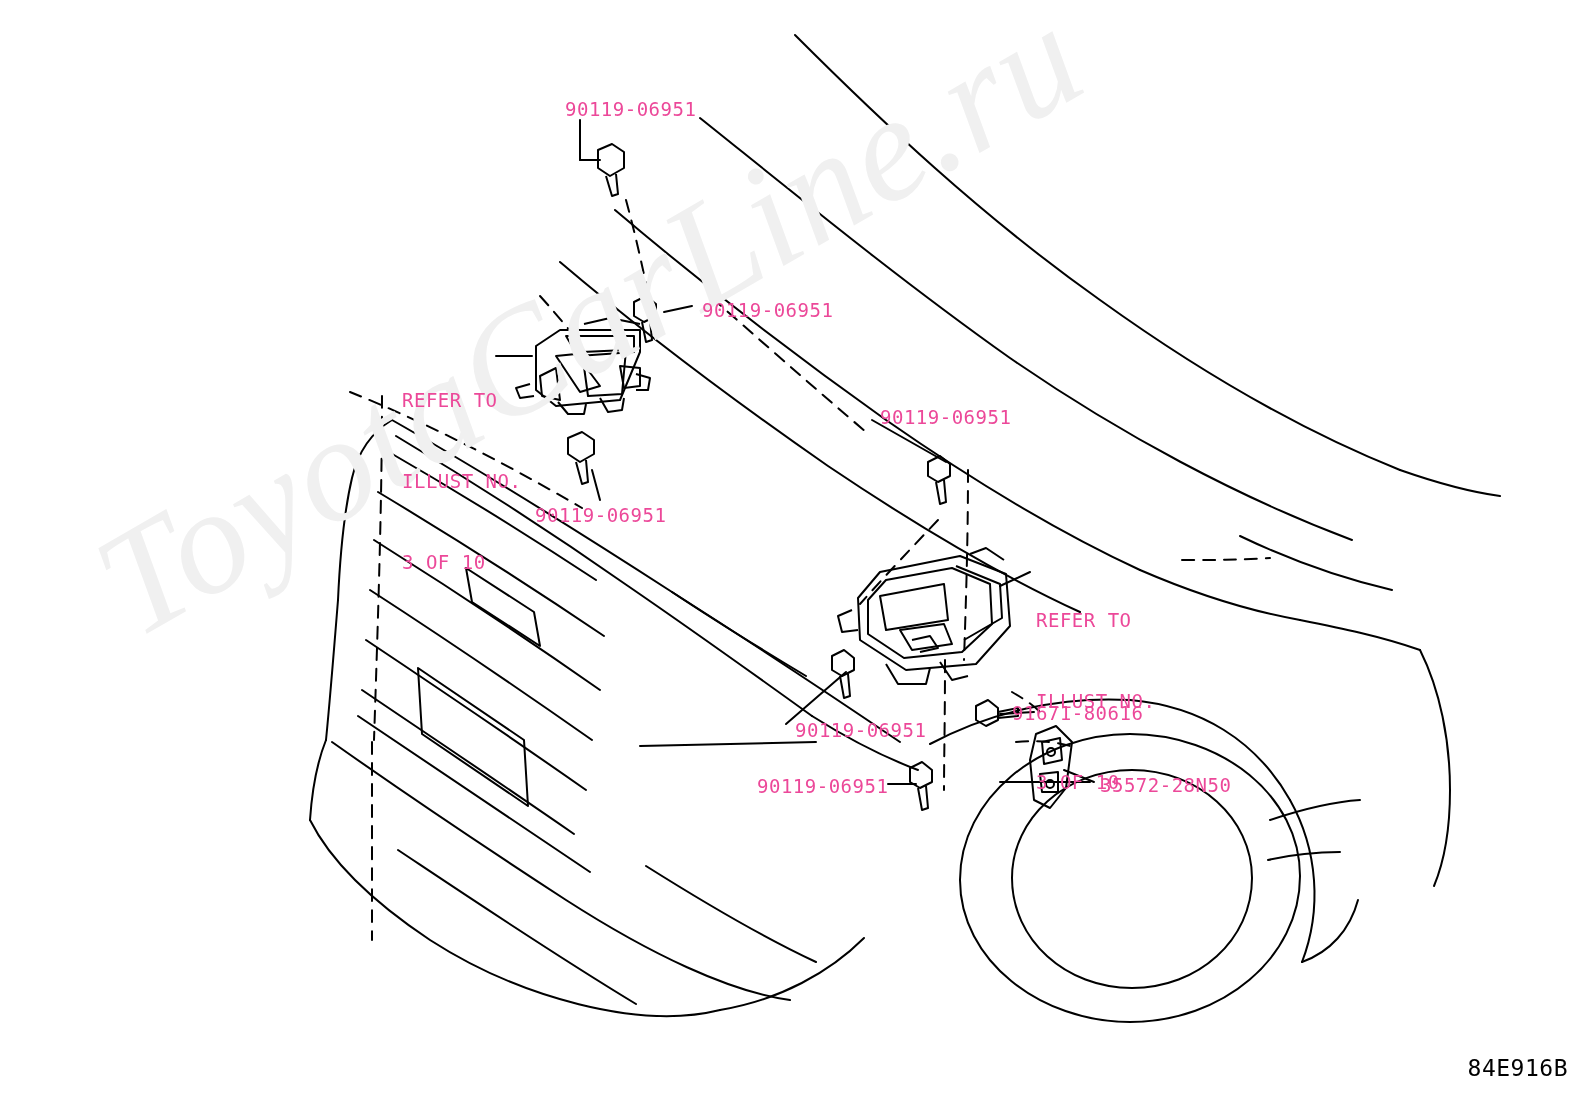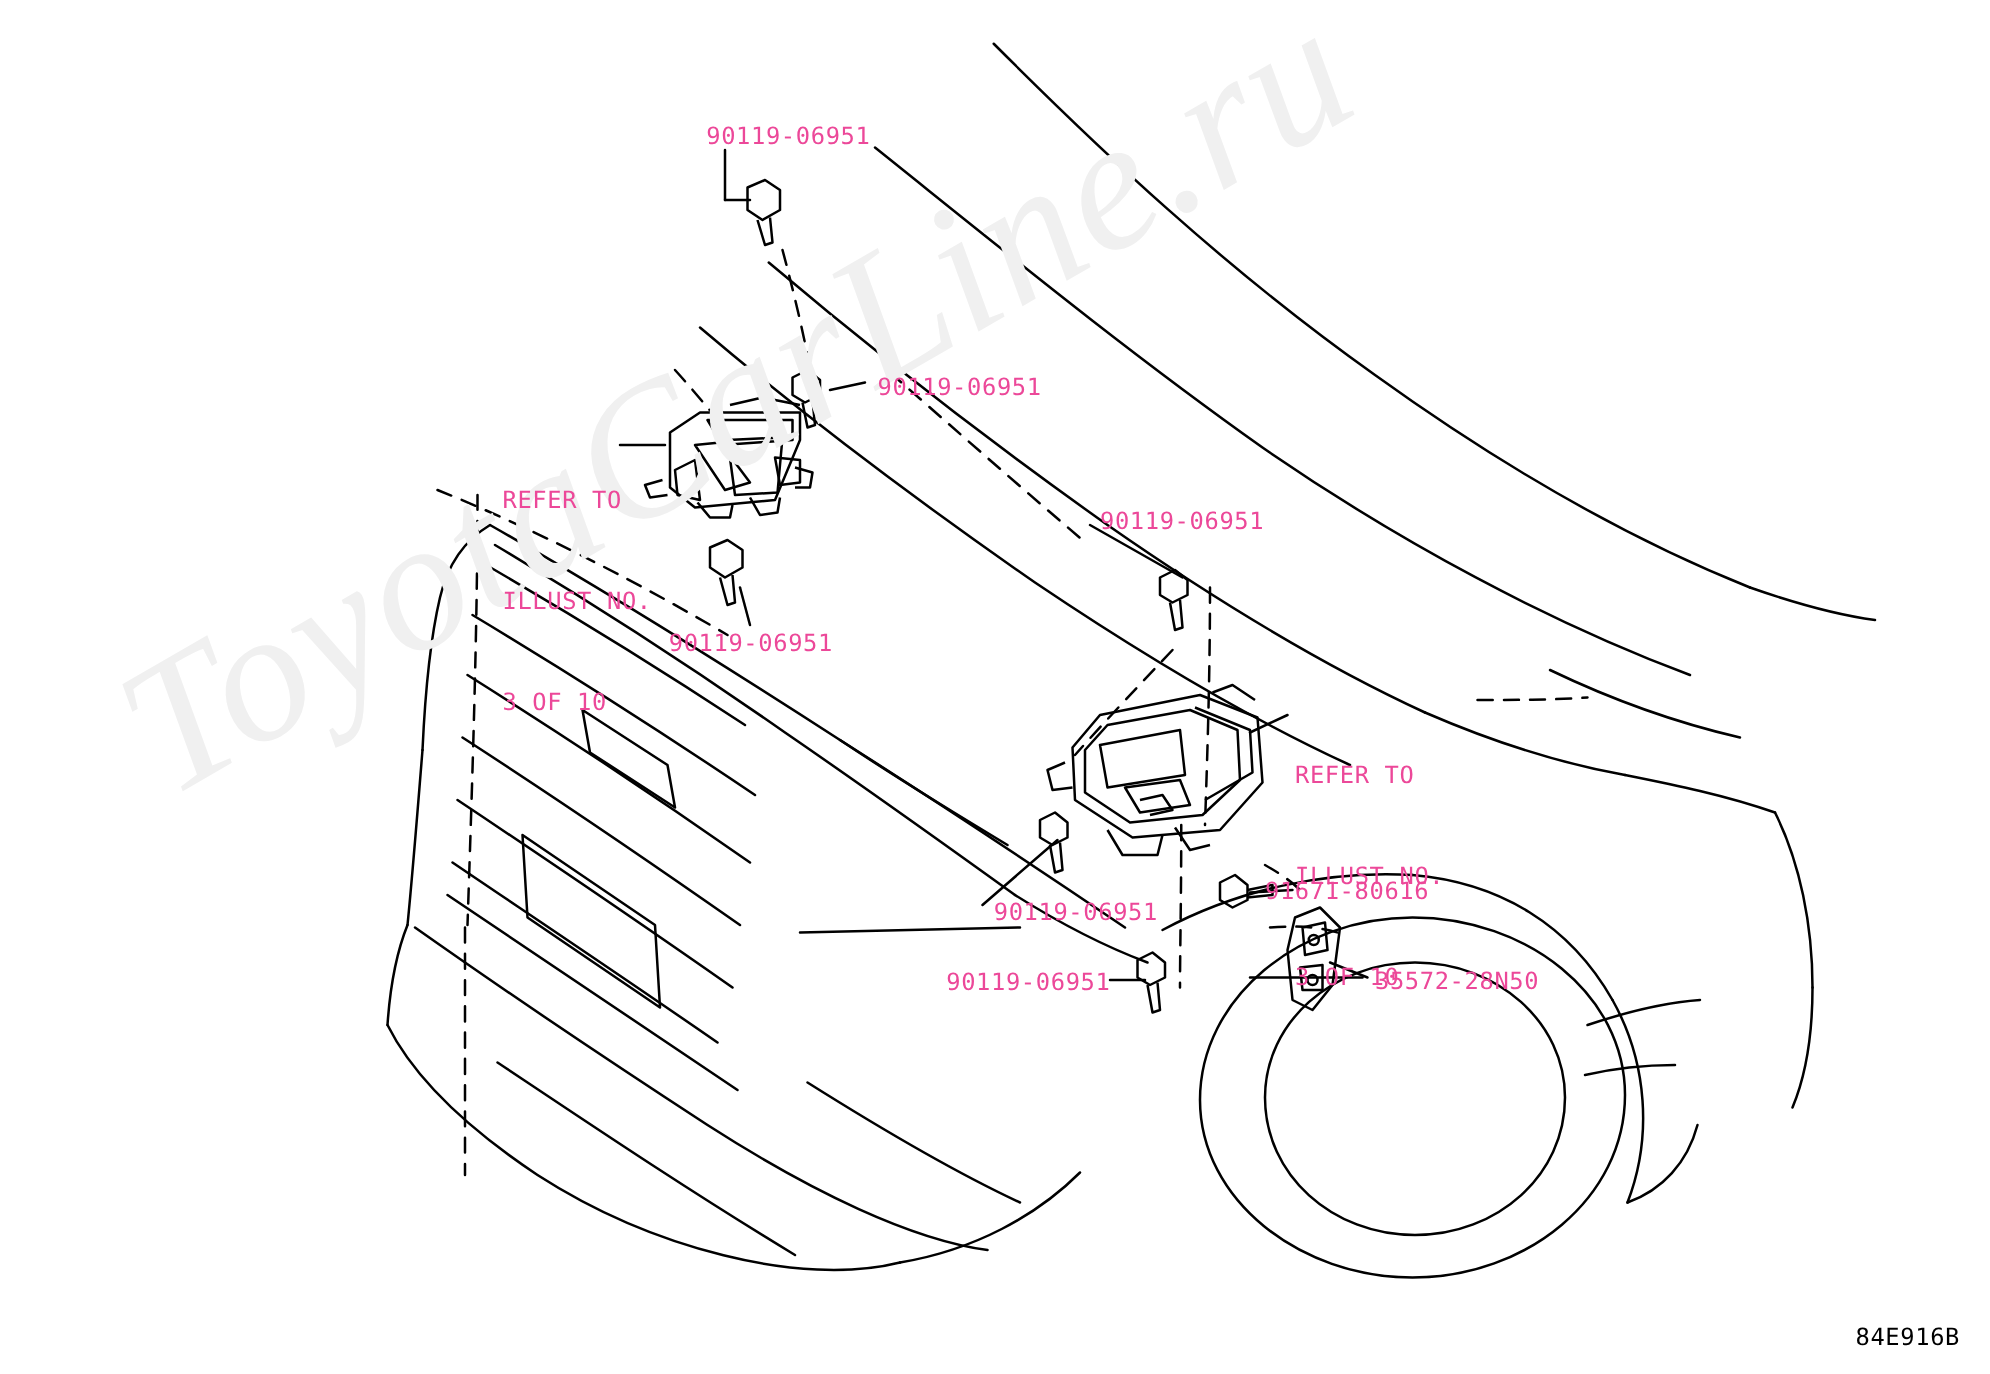--- a/index.html
+++ b/index.html
@@ -32,21 +32,21 @@
     line-height: 24px;
   }
   .label.multiline {
     line-height: 27px;
   }
   .diagram-code {
     position: absolute;
     right: 24px;
     bottom: 18px;
     font-family: "DejaVu Sans Mono", monospace;
-    font-size: 19px;
+    font-size: 23px;
     letter-spacing: 0.5px;
     color: #000000;
     white-space: pre;
   }
   .watermark {
     position: absolute;
     left: 60px;
     top: 90px;
     width: 1480px;
     height: 900px;

